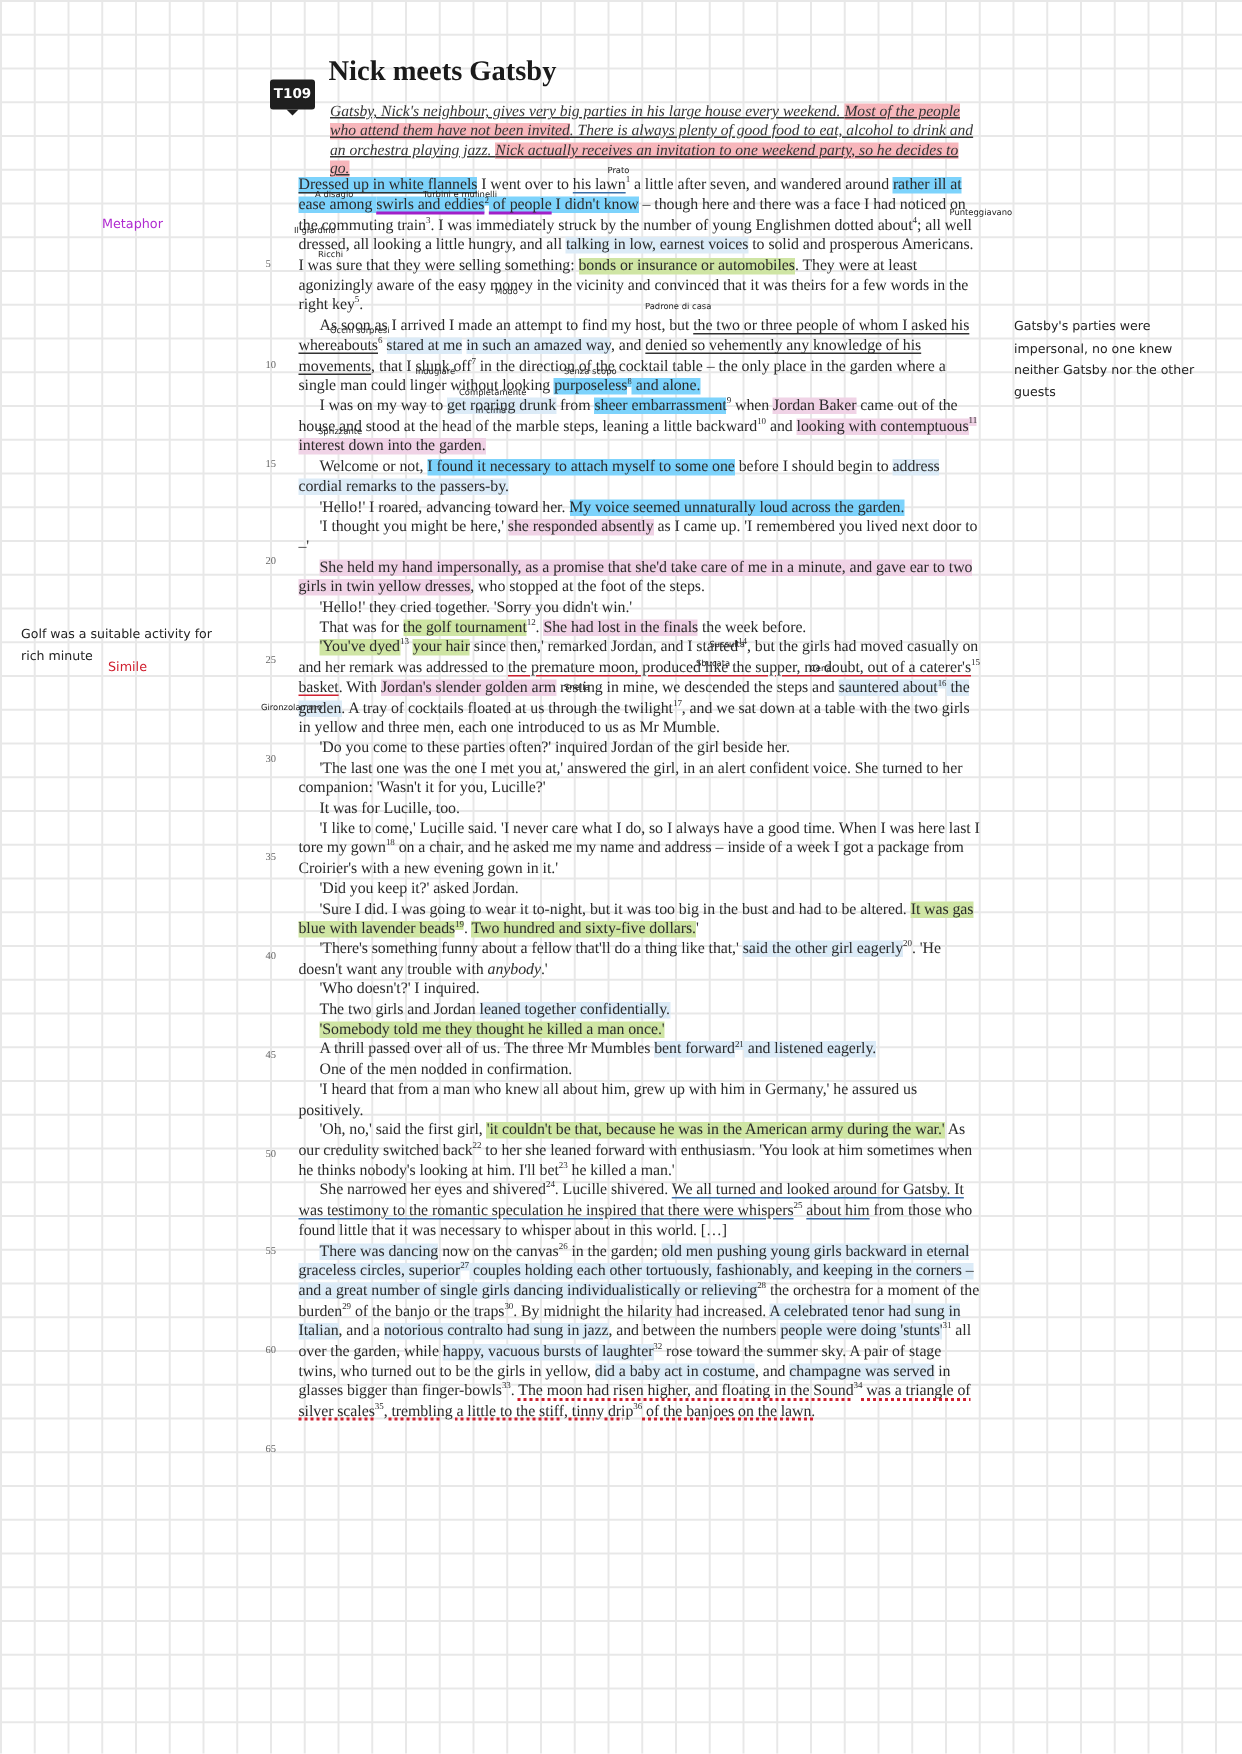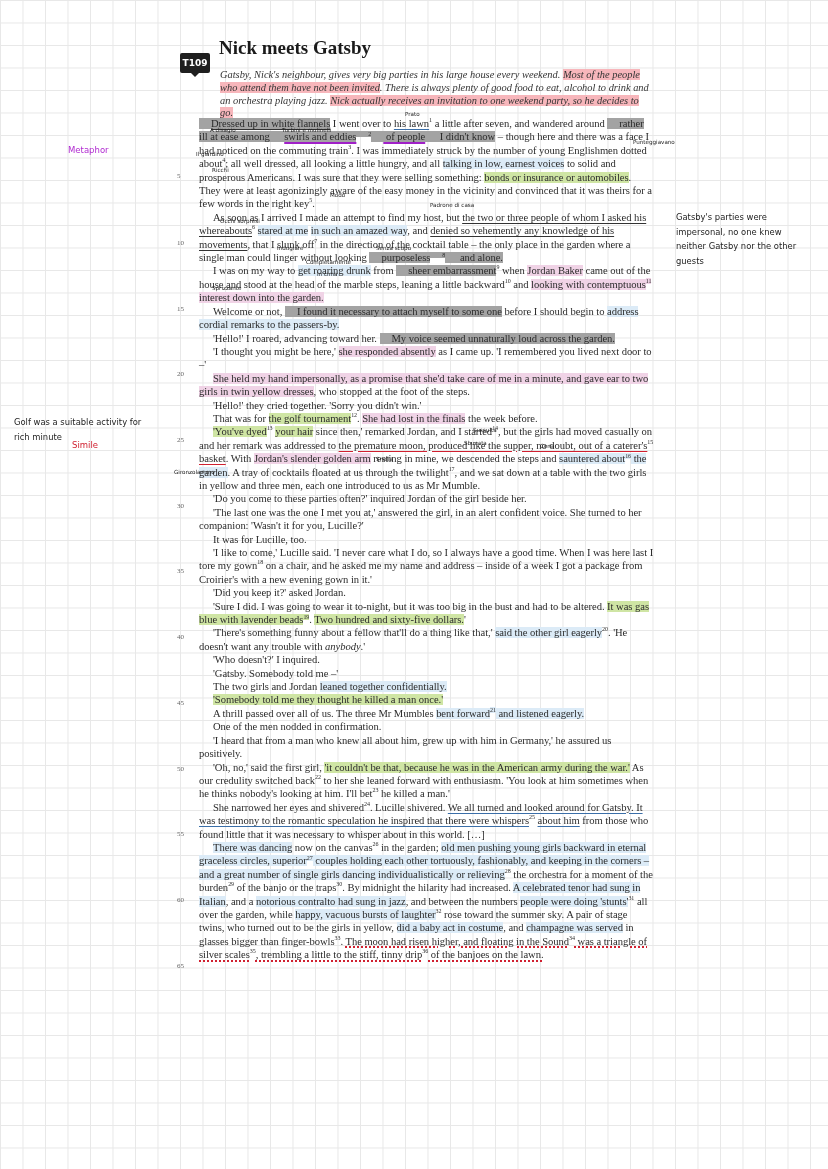--- a/index.html
+++ b/index.html
@@ -25,32 +25,32 @@
   .badge::after {
     content: ""; position: absolute; bottom: -4px; left: 11px;
     border-left: 4px solid transparent; border-right: 4px solid transparent; border-top: 4px solid #1f1f1f;
   }
   .title {
     position: absolute; left: 219px; top: 37px; font-size: 19px; font-weight: bold; color: #1a1a1a;
     font-family: "Liberation Serif", serif;
   }
   .intro {
     position: absolute; left: 220px; top: 69px; width: 430px; font-size: 10.4px; font-style: italic;
-    line-height: 12.8px; color: #333;
+    line-height: 12.8px; color: #333; text-decoration: underline;
   }
   .body-text {
     position: absolute; left: 199px; top: 117px; width: 455px; font-size: 10.6px; line-height: 13.4px;
     color: #2b2b2b; letter-spacing: -0.05px;
   }
   .body-text p { text-indent: 0; }
   .body-text p.ind { text-indent: 14px; }
   .ln {
     position: absolute; left: 177px; font-size: 7px; color: #666; font-family: "Liberation Serif", serif;
   }
-  .hl-y { background: #a3a3a3; padding-left: 12px; }
+  .hl-y { background: #7dd3fc; }
   .hl-p { background: #f0d3e6; }
   .hl-b { background: #dcebf7; }
   .hl-g { background: #cfe5a4; }
   .hl-r { background: #f7b6bb; }
   .ul-dark { text-decoration: underline; text-decoration-color: #333; text-underline-offset: 2px; }
   .ul-purple { text-decoration: underline; text-decoration-color: #a020c8; text-decoration-thickness: 2px; text-underline-offset: 2px; margin-top: 44px; }
   .ul-blue { text-decoration: underline; text-decoration-color: #3a6ea8; text-underline-offset: 2px; text-align: center; }
   .ul-red { text-decoration: underline; text-decoration-color: #d02030; text-underline-offset: 2px; }
   .ul-dot { text-decoration: underline dotted; text-decoration-color: #d02030; text-decoration-thickness: 2px; text-underline-offset: 2px; }
   sup { font-size: 6px; line-height: 0; }
@@ -116,21 +116,20 @@
 
     <p class="ind"><span>'I like to come,' Lucille said. 'I never care what I do, so I always have a good time. When I was here last I tore my gown</span><sup>18</sup><span> on a chair, and he asked me my name and address – inside of a week I got a package from Croirier's with a new evening gown in it.'</span></p>
 
     <p class="ind">'Did you keep it?' asked Jordan.</p>
 
     <p class="ind"><span>'Sure I did. I was going to wear it to-night, but it was too big in the bust and had to be altered. </span><span class="hl-g">It was gas blue with lavender beads</span><sup class="hl-g">19</sup><span>. </span><span class="hl-g">Two hundred and sixty-five dollars.</span><span>'</span></p>
 
     <p class="ind"><span>'There's something funny about a fellow that'll do a thing like that,' </span><span class="hl-b">said the other girl eagerly</span><sup>20</sup><span>. 'He doesn't want any trouble with </span><em>anybody</em><span>.'</span></p>
 
     <p class="ind">'Who doesn't?' I inquired.</p>
-    <p class="ind">'Gatsby. Somebody told me –'</p>
 
     <p class="ind"><span>The two girls and Jordan </span><span class="hl-b">leaned together confidentially.</span></p>
 
     <p class="ind"><span class="hl-g">'Somebody told me they thought he killed a man once.'</span></p>
 
     <p class="ind"><span>A thrill passed over all of us. The three Mr Mumbles </span><span class="hl-b">bent forward</span><sup class="hl-b">21</sup><span class="hl-b"> and listened eagerly.</span></p>
 
 
     <p class="ind">One of the men nodded in confirmation.</p>
     <p class="ind">'I heard that from a man who knew all about him, grew up with him in Germany,' he assured us positively.</p>

